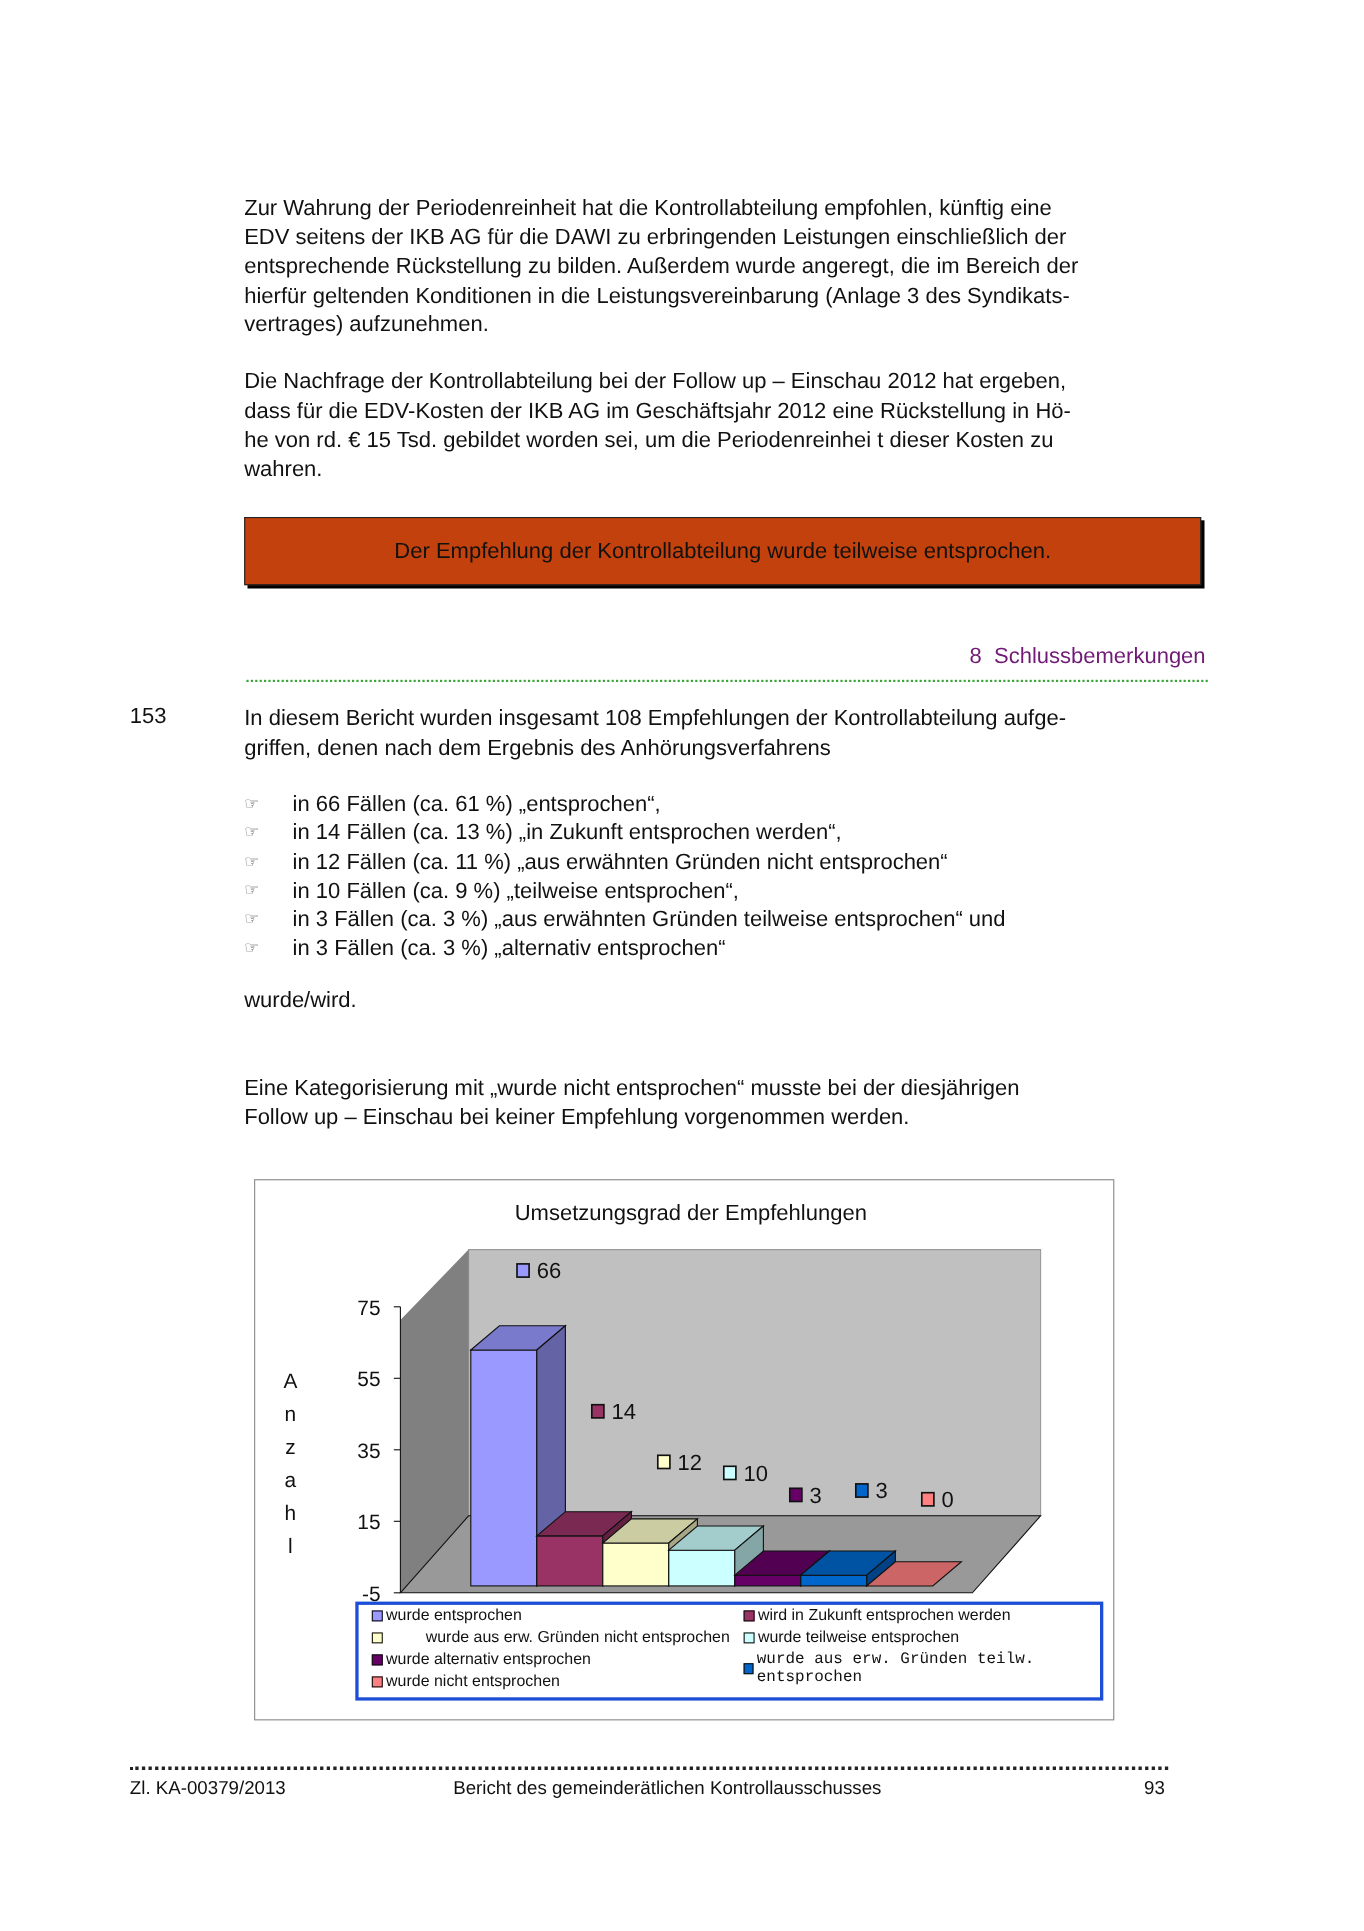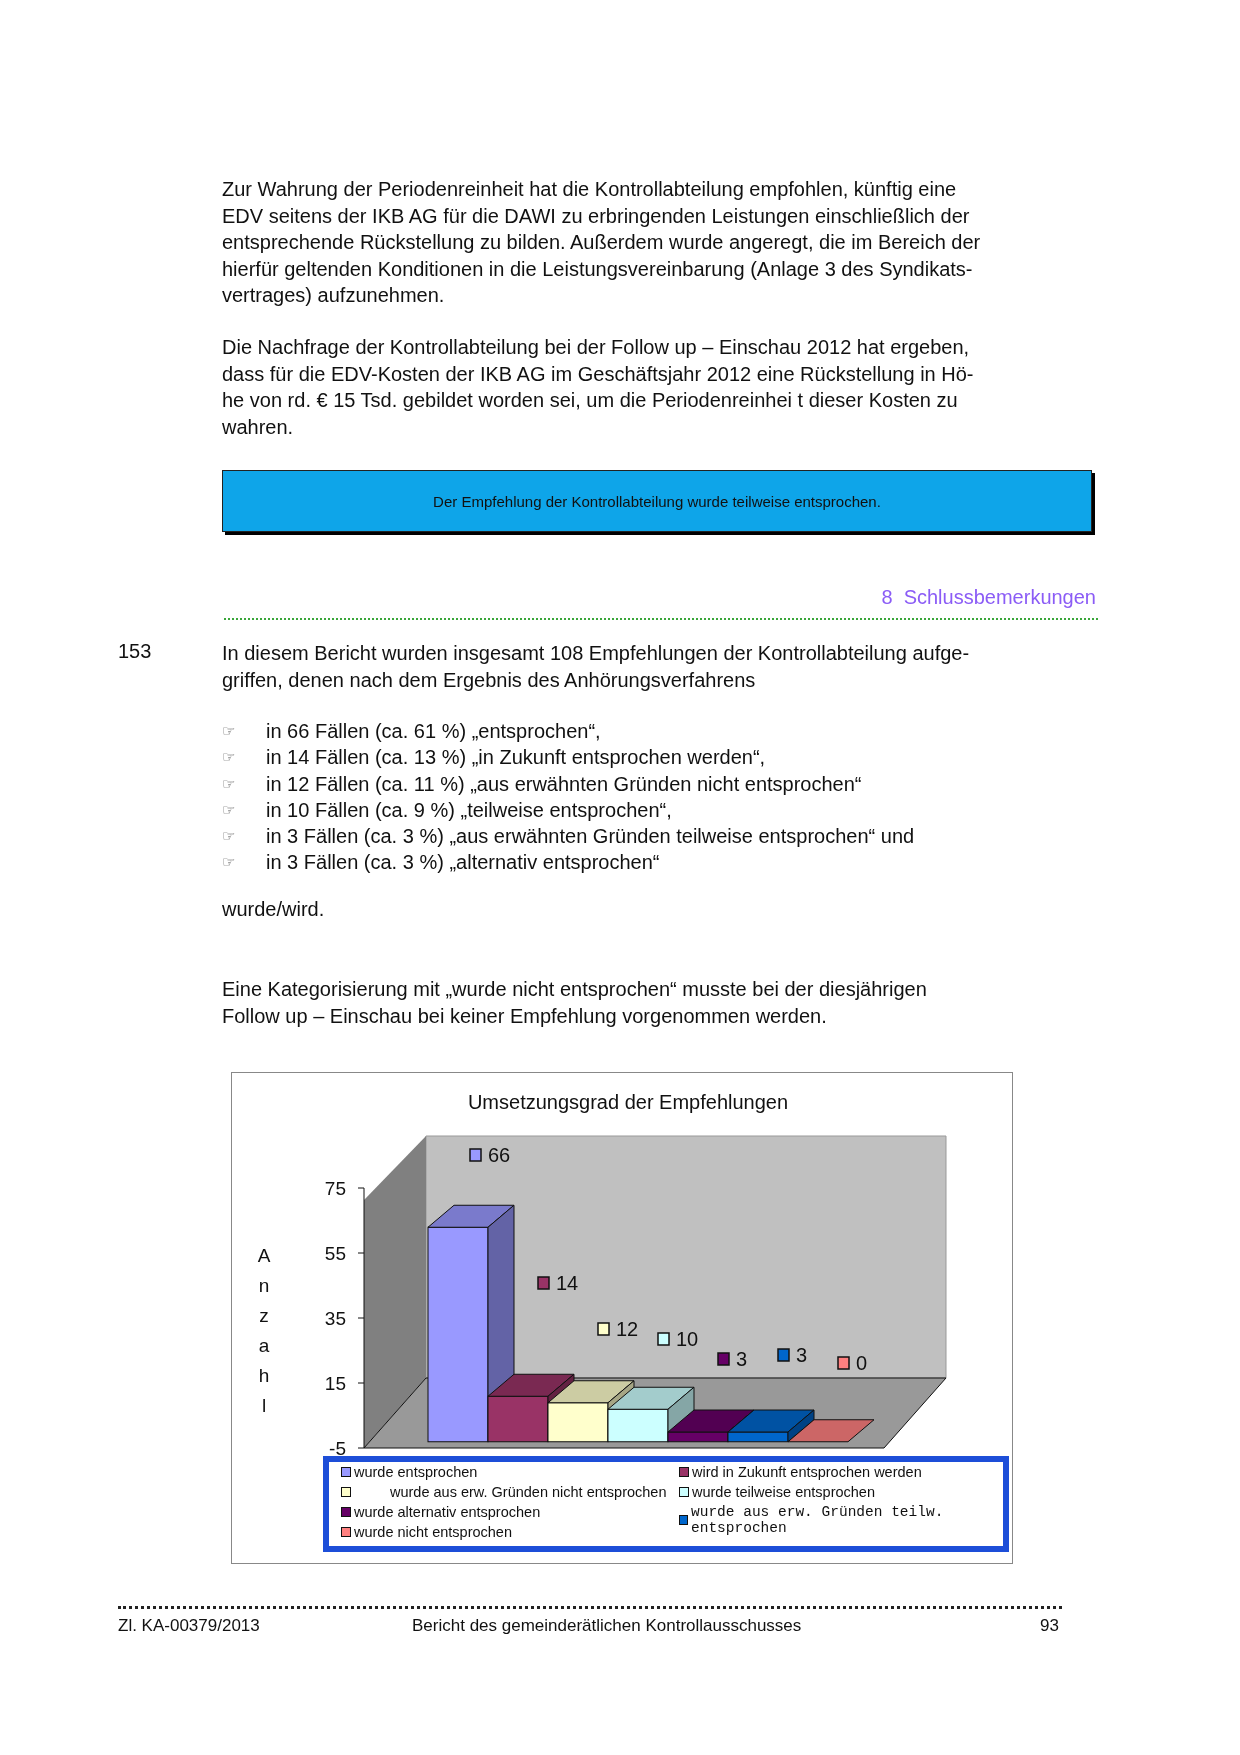--- a/index.html
+++ b/index.html
@@ -1,33 +1,33 @@
 <!DOCTYPE html>
 <html><head>
 <meta charset="utf-8">
 <style>
   html, body { margin:0; padding:0; background:#ffffff; }
   body { width:1240px; height:1755px; position:relative; overflow:hidden;
          font-family:"Liberation Sans", sans-serif; color:#111; }
   .para { position:absolute; left:222px; width:876px; font-size:20px; line-height:26.5px; text-align:justify; }
   .para p { margin:0; }
   .callout { position:absolute; left:222px; top:470px; width:868px; height:60px;
-             background:#0ea5e9; border:1px solid #222; box-shadow:3px 3px 0 #000;
-             display:flex; align-items:center; justify-content:center; font-size:15px; }
+             background:#c2410c; border:1px solid #222; box-shadow:3px 3px 0 #000;
+             display:flex; align-items:center; justify-content:center; font-size:20px; }
   .section-head { position:absolute; left:700px; top:586px; width:396px; text-align:right;
-                  font-size:20px; color:#8b5cf6; }
+                  font-size:20px; color:#701a75; }
   .section-rule { position:absolute; left:224px; top:618px; width:874px; border-top:2px dotted #3aa63a; }
   .margin-num { position:absolute; left:118px; top:640px; font-size:20px; }
   .bullets { position:absolute; left:222px; top:718px; font-size:20px; line-height:26.3px; }
   .bullet { display:flex; align-items:center; }
   .bullet .ico { width:44px; font-size:15px; color:#555; }
   .text-line { position:absolute; left:222px; font-size:20px; }
   .chart-box { position:absolute; left:231px; top:1072px; width:780px; height:490px;
                border:1px solid #888; background:#fff; }
-  .legend { position:absolute; left:323px; top:1456px; width:674px; height:84px; border:6px solid #1d4ed8;
+  .legend { position:absolute; left:323px; top:1456px; width:674px; height:84px; border:3px solid #1d4ed8;
             font-size:14.5px; }
   .leg-item { position:absolute; display:flex; align-items:center; }
   .leg-sw { width:8px; height:8px; border:1px solid #111; margin-right:3px; }
   .footer-rule { position:absolute; left:118px; top:1606px; width:944px; border-top:3px dotted #222; }
   .footer { position:absolute; top:1616px; font-size:17px; }
 </style>
 </head>
 <body>
 
 <div class="para" style="top:176px;">

